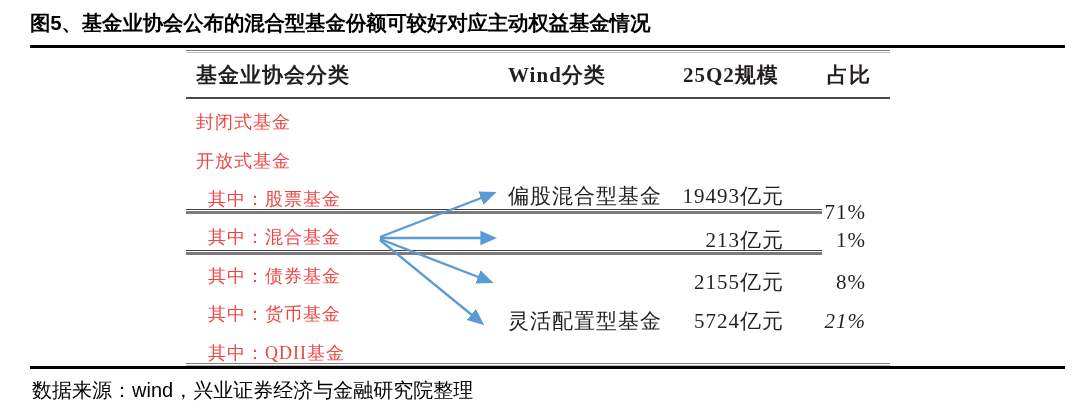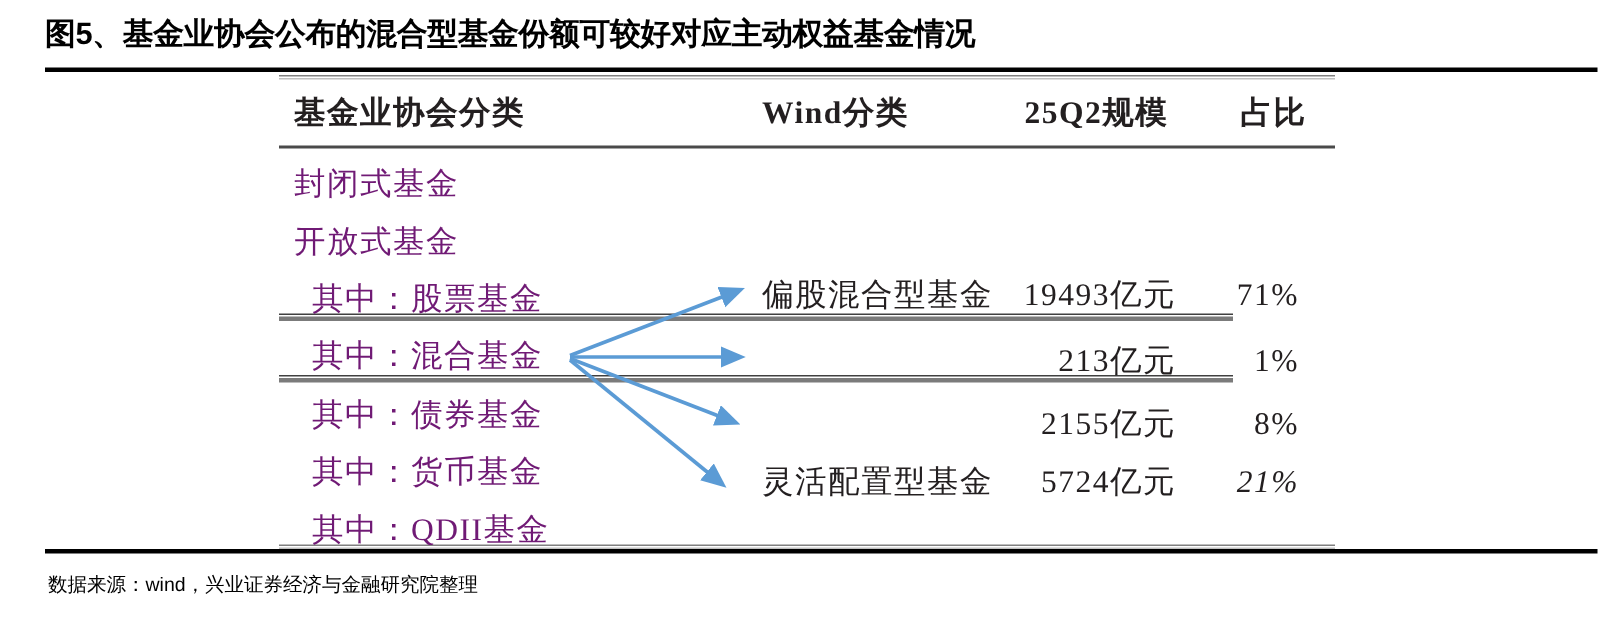--- a/index.html
+++ b/index.html
@@ -46,21 +46,21 @@
     top: 366px;
     width: 1035px;
     height: 3px;
     background: #000000;
   }
   .footer-note {
     position: absolute;
     left: 32px;
     top: 378px;
     font-family: "Liberation Sans", "DejaVu Sans", sans-serif;
-    font-size: 13px;
+    font-size: 20px;
     line-height: 24px;
     color: #000000;
     white-space: nowrap;
   }
 
   
   .tbl {
     position: absolute;
     left: 186px;
     top: 50px;
@@ -121,23 +121,23 @@
   }
   .hdr-assoc { left: 10px;  top: 11px; }
   .hdr-wind  { left: 322px; top: 11px; }
   .hdr-size  { left: 497px; top: 11px; }
   .hdr-share { left: 641px; top: 11px; }
 
   
   .lrow {
     position: absolute;
     left: 10px;
-    font-size: 21px;
+    font-size: 18px;
     line-height: 28px;
-    color: #701a75;
+    color: #ef4444;
     white-space: nowrap;
     letter-spacing: 1px;
   }
   .lrow.indent { left: 22px; }
 
   
   .wrow {
     position: absolute;
     font-size: 21px;
     line-height: 28px;
@@ -186,21 +186,21 @@
     <div class="lrow" style="top:58px;">封闭式基金</div>
     <div class="lrow" style="top:97px;">开放式基金</div>
     <div class="lrow indent" style="top:135px;">其中：股票基金</div>
     <div class="lrow indent" style="top:173px;">其中：混合基金</div>
     <div class="lrow indent" style="top:212px;">其中：债券基金</div>
     <div class="lrow indent" style="top:250px;">其中：货币基金</div>
     <div class="lrow indent" style="top:289px;">其中：QDII基金</div>
 
     <div class="wrow wname" style="top:132px;text-align:center;">偏股混合型基金</div>
     <div class="wrow wsize" style="top:132px;">19493亿元</div>
-    <div class="wrow wpct" style="top:132px;">71%</div>
+    <div class="wrow wpct" style="top:148px;">71%</div>
 
     <div class="wrow wsize" style="top:176px;">213亿元</div>
     <div class="wrow wpct" style="top:176px;">1%</div>
 
     <div class="wrow wsize" style="top:218px;">2155亿元</div>
     <div class="wrow wpct" style="top:218px;">8%</div>
 
     <div class="wrow wname" style="top:257px;">灵活配置型基金</div>
     <div class="wrow wsize" style="top:257px;">5724亿元</div>
     <div class="wrow wpct" style="top:257px;font-style:italic;">21%</div>

